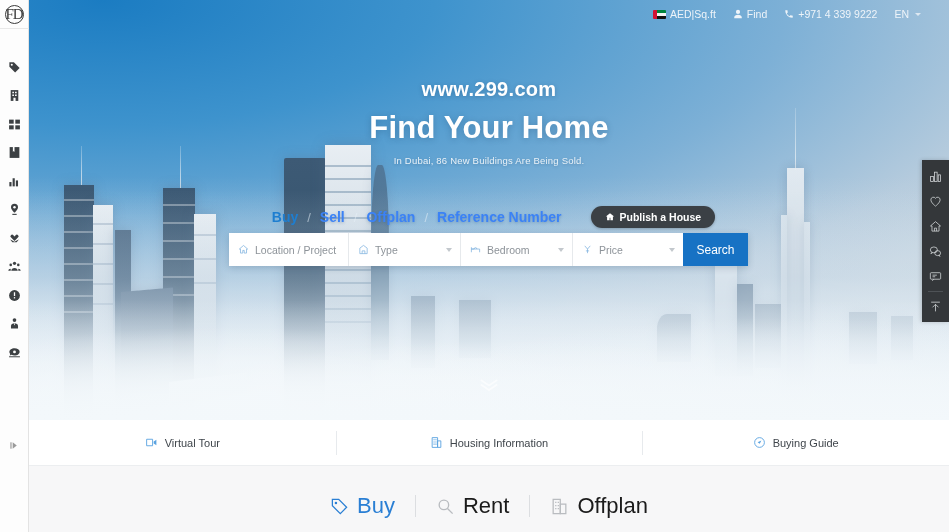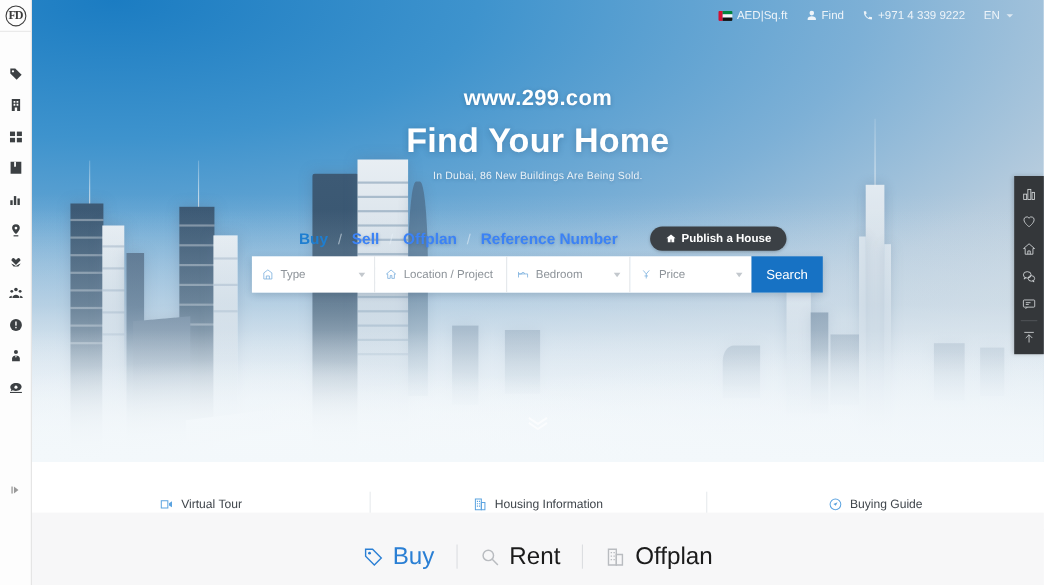--- a/index.html
+++ b/index.html
@@ -18,21 +18,21 @@
     display: flex; flex-direction: column; align-items: center;
     z-index: 40;
   }
   #sidebar-logo {
     width: 29px; height: 29px; display: flex; align-items: center; justify-content: center;
     border-bottom: 1px solid #e8e8e8;
   }
   .logo-circle {
     width: 19px; height: 19px; border-radius: 50%; border: 1.6px solid #3b3b3b;
     display: flex; align-items: center; justify-content: center;
-    font-size: 11px; font-weight: bold; color: #3b3b3b;
+    font-size: 15px; font-weight: normal; color: #3b3b3b;
     font-family: "Liberation Serif", serif; letter-spacing: -1px;
   }
   #sidebar-icons { margin-top: 24px; display: flex; flex-direction: column; align-items: center; }
   .side-icon {
     width: 29px; height: 28.5px;
     display: flex; align-items: center; justify-content: center;
     cursor: pointer;
   }
   .side-icon svg { width: 13px; height: 13px; fill: #3c4043; }
   #sidebar-toggle {
@@ -171,21 +171,21 @@
 
   
   #scroll-chevron {
     position: absolute; left: 29px; top: 378px; width: 920px;
     display: flex; justify-content: center; z-index: 21; cursor: pointer;
   }
   #scroll-chevron svg { width: 22px; height: 13px; stroke: rgba(255,255,255,.62); fill: none; stroke-width: 2; }
 
   
   #feature-strip {
-    position: absolute; left: 29px; top: 436px; width: 920px; height: 46px;
+    position: absolute; left: 29px; top: 420px; width: 920px; height: 46px;
     background: #ffffff; display: flex; align-items: center;
     border-bottom: 1px solid #eceef0;
   }
   .feat {
     flex: 1; display: flex; align-items: center; justify-content: center; gap: 7px;
     height: 26px; cursor: pointer; position: relative;
     font-size: 11px; color: #3f454b;
   }
   .feat + .feat::before {
     content: ""; position: absolute; left: 0; top: 1px; width: 1px; height: 24px; background: #e7eaed;
@@ -356,32 +356,32 @@
     </div>
     <div id="publish-btn">
       <svg viewBox="0 0 24 24">
           <path d="M12 3L2 11h3v9h6v-6h2v6h6v-9h3z"></path>
         </svg>
       <span>Publish a House</span>
     </div>
   </div>
 
   <div id="search-bar">
+    <div class="sf" id="sf-location">
+      <svg class="fi" viewBox="0 0 24 24">
+          <path d="M12 3.2L3 11h2.4v8.8h5V14h3.2v5.8h5V11H21z" fill="none" stroke="#7bb0de" stroke-width="1.6"></path>
+        </svg>
+      <span class="lbl">Location / Project</span>
+    </div>
     <div class="sf" id="sf-type">
       <svg class="fi" viewBox="0 0 24 24">
           <path d="M12 3L4 9v12h16V9zM9 21v-6h6v6" fill="none" stroke="#7bb0de" stroke-width="1.6"></path>
         </svg>
       <span class="lbl">Type</span>
       <span class="dncaret"></span>
-    </div>
-    <div class="sf" id="sf-location">
-      <svg class="fi" viewBox="0 0 24 24">
-          <path d="M12 3.2L3 11h2.4v8.8h5V14h3.2v5.8h5V11H21z" fill="none" stroke="#7bb0de" stroke-width="1.6"></path>
-        </svg>
-      <span class="lbl">Location / Project</span>
     </div>
     <div class="sf" id="sf-bedroom">
       <svg class="fi" viewBox="0 0 24 24">
           <path d="M3 11h18v7M3 7v11M3 11h6a3 3 0 016 0" fill="none" stroke="#7bb0de" stroke-width="1.6"></path>
         </svg>
       <span class="lbl">Bedroom</span>
       <span class="dncaret"></span>
     </div>
     <div class="sf" id="sf-price">
       <svg class="fi" viewBox="0 0 24 24">

